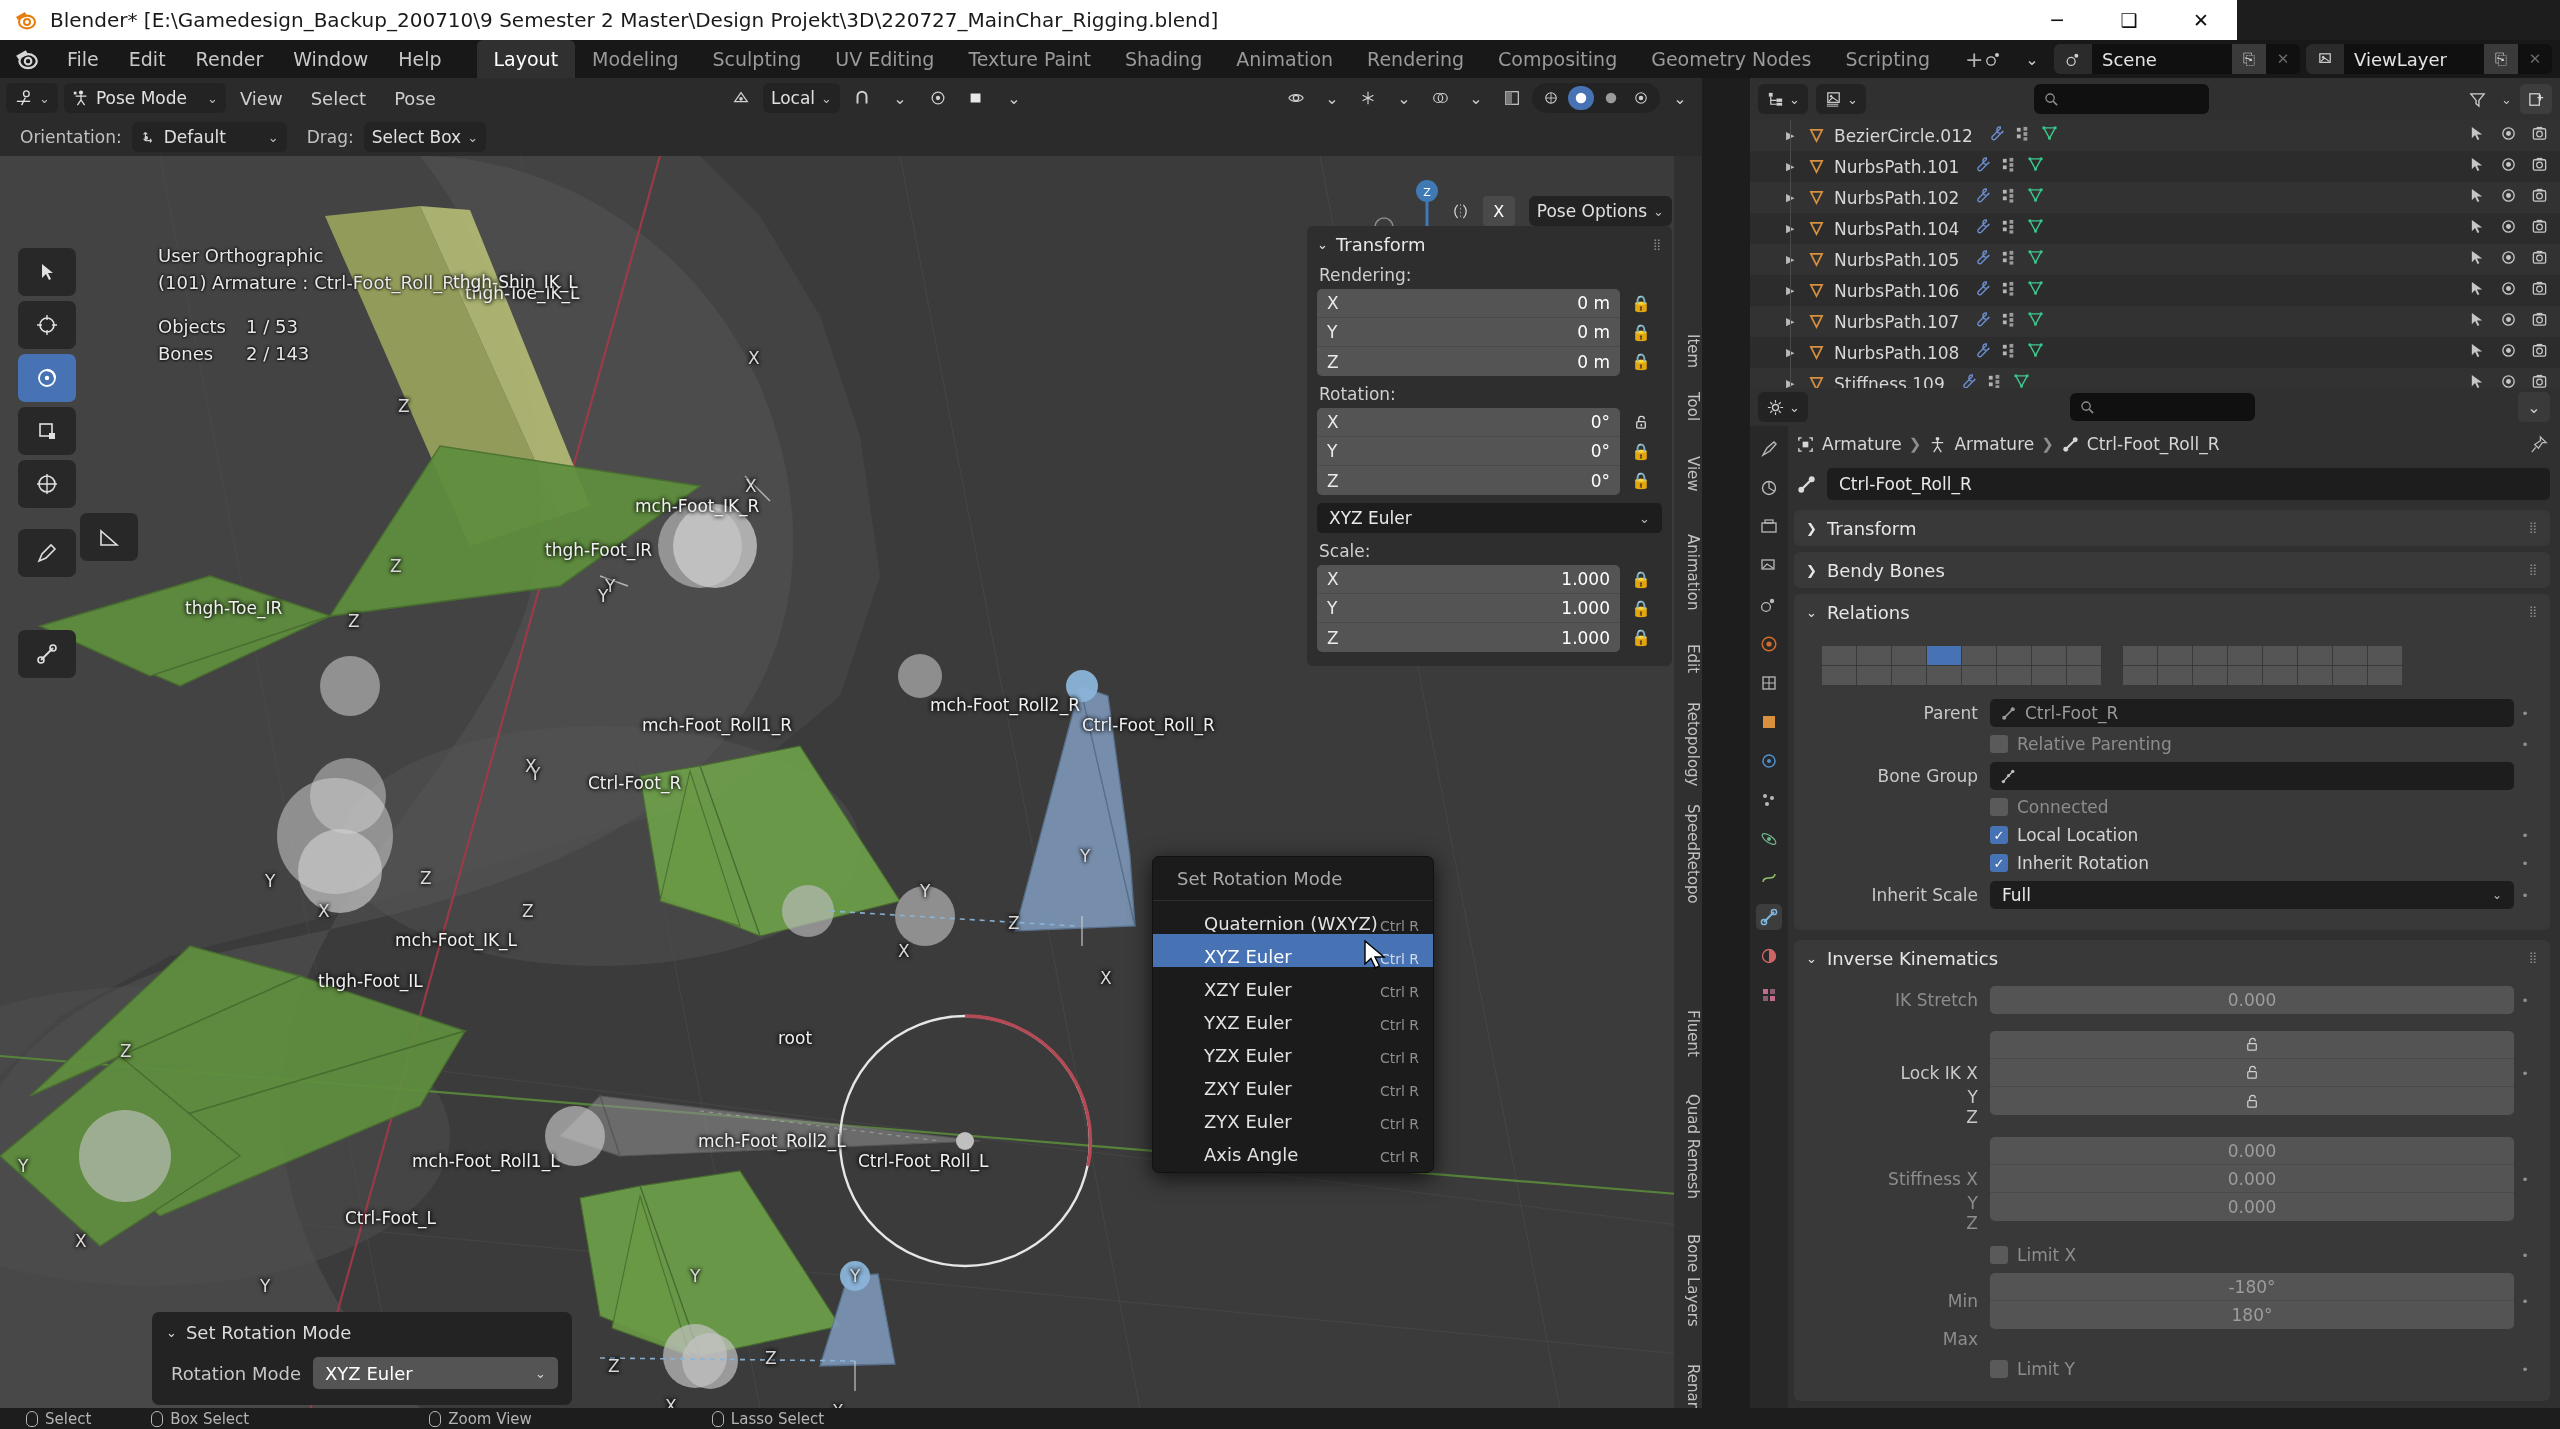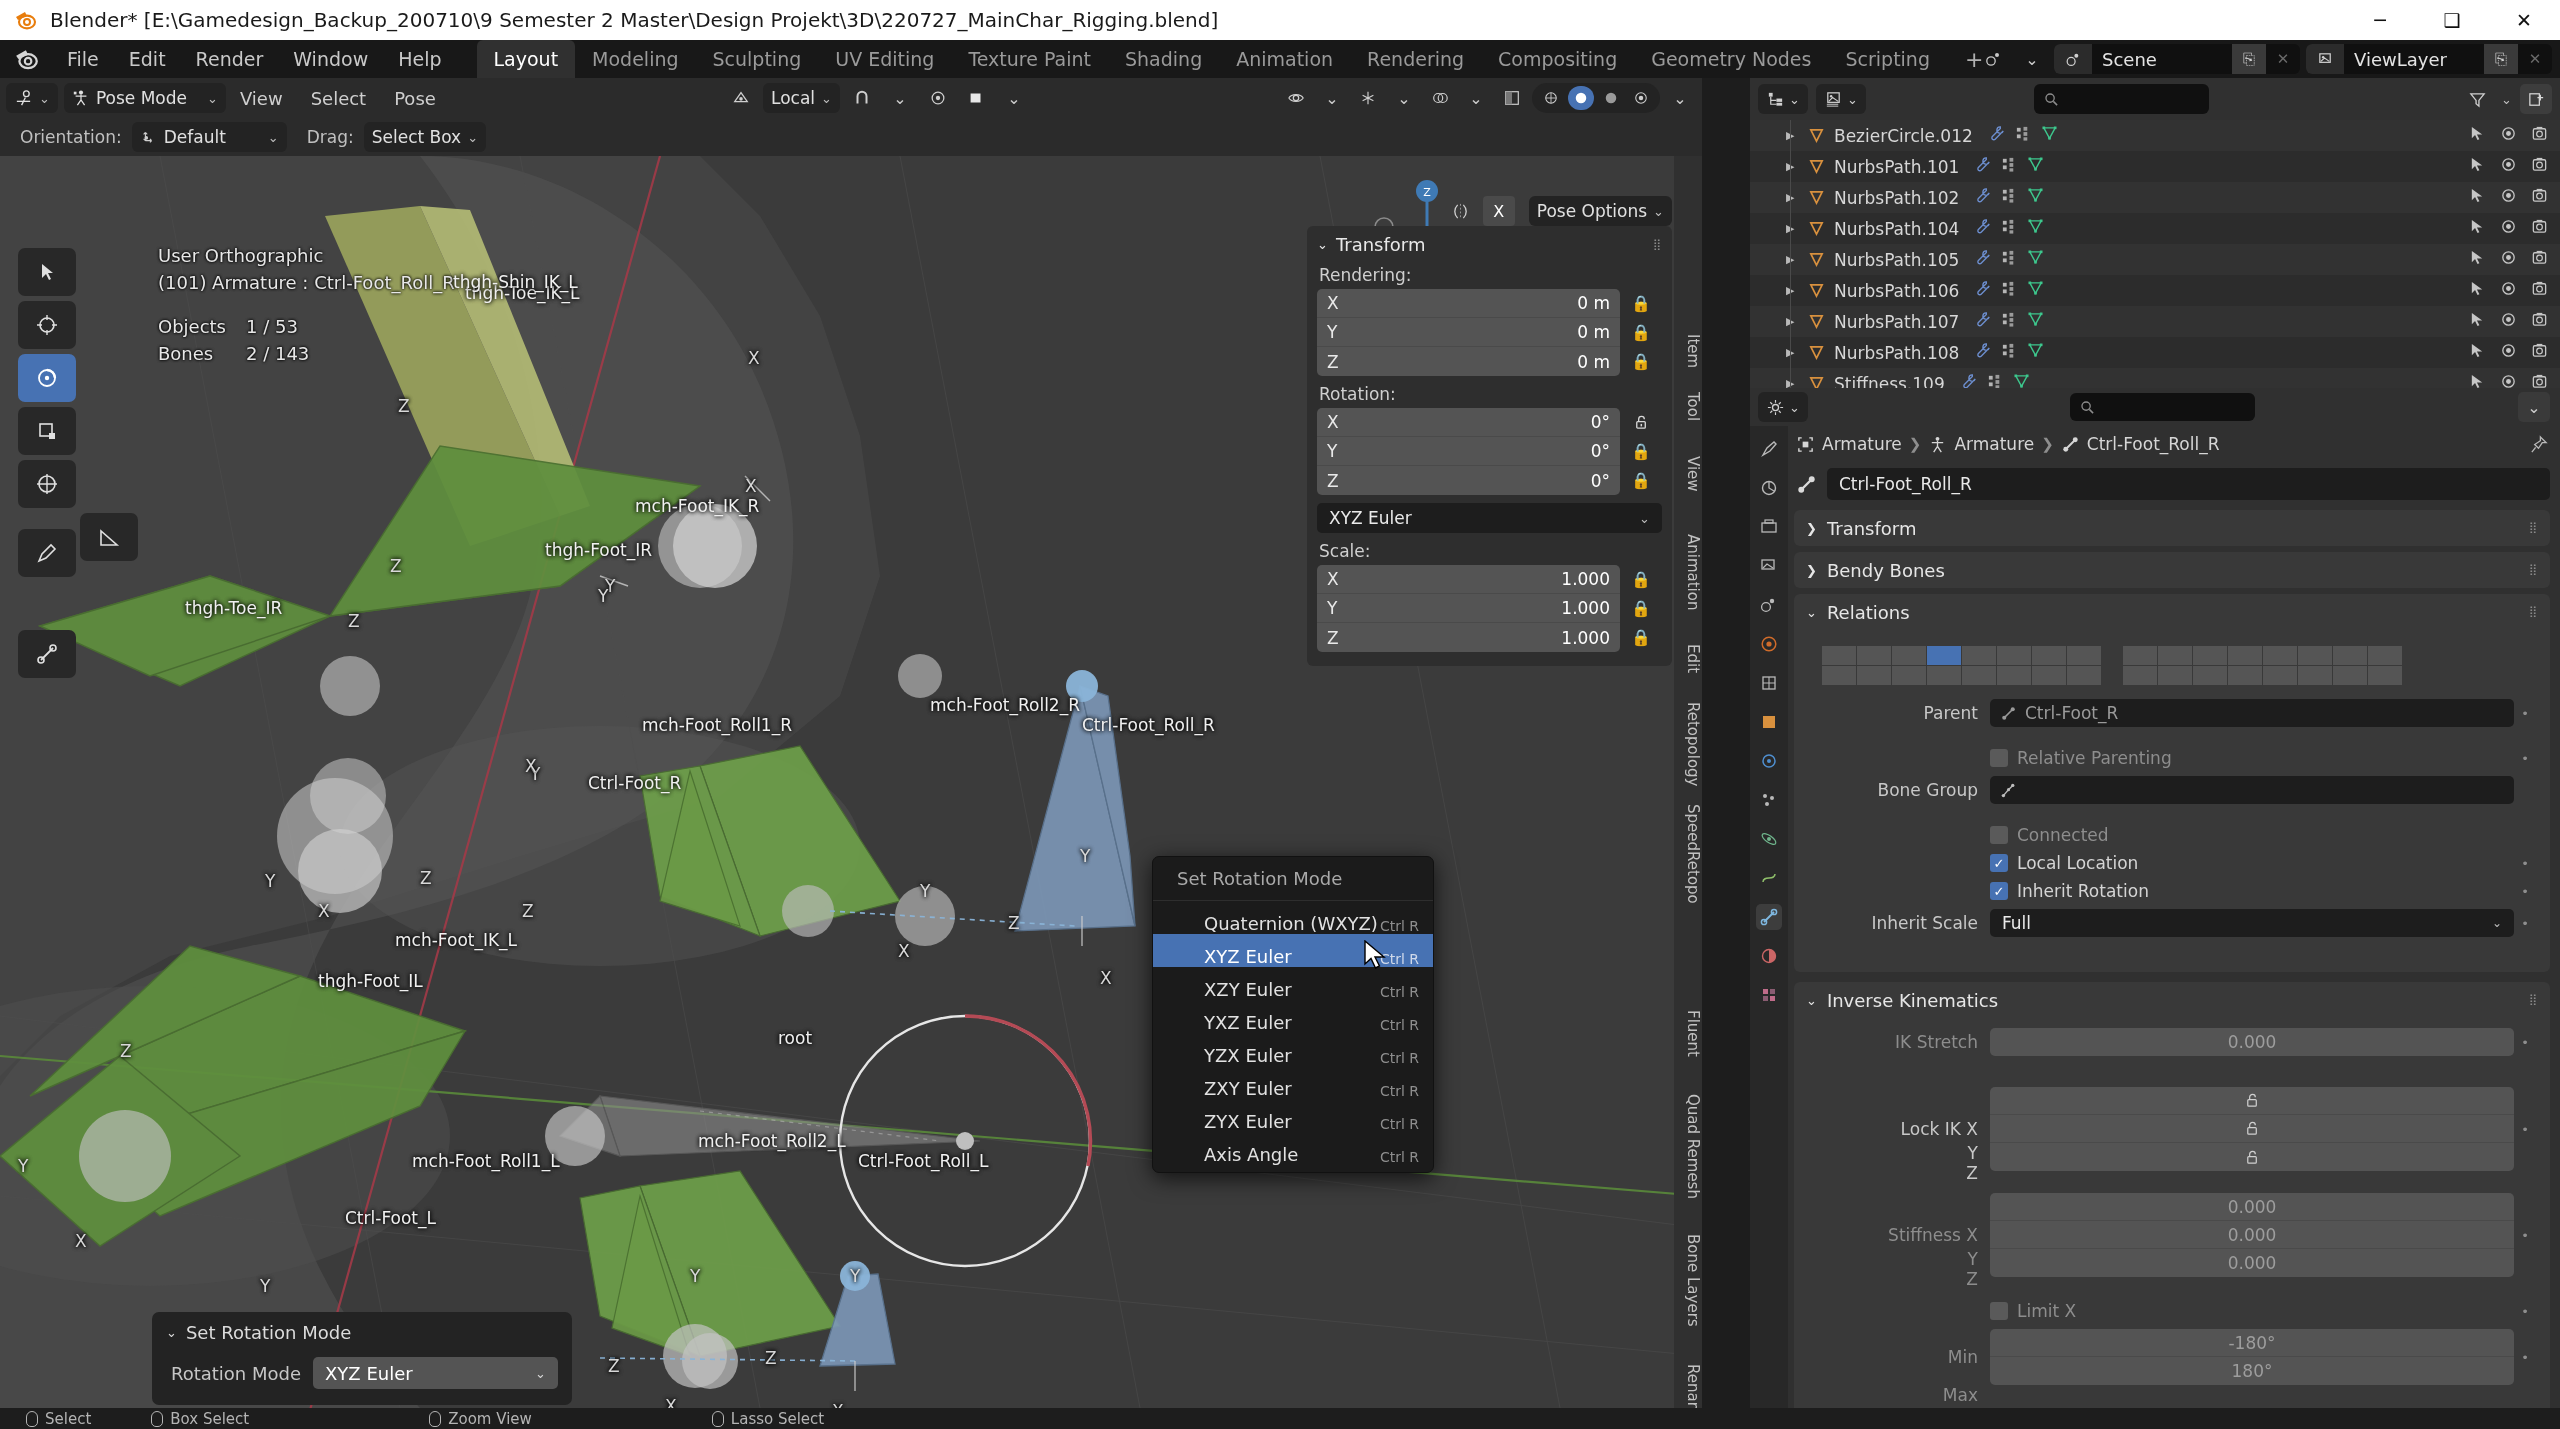--- a/index.html
+++ b/index.html
@@ -1,21 +1,21 @@
 <!DOCTYPE html>
 <html><head>
 <meta charset="utf-8">
 <style>
   * { box-sizing: border-box; margin:0; padding:0; }
   html,body { width:2560px; height:1429px; background:#1d1d1d; overflow:hidden;
     font-family:"DejaVu Sans", sans-serif; }
   body { position:relative; }
 
   
-  #titlebar { position:absolute; left:0; top:0; width:2560px; height:40px;
+  #titlebar { position:absolute; left:0; top:0; width:2237px; height:40px;
     background:#ffffff; display:flex; align-items:center; }
   #titlebar .blender-logo { margin-left:14px; margin-right:12px; width:24px; height:24px; }
   #titlebar .tb-title { font-size:20px; color:#1a1a1a; font-family:"DejaVu Sans", sans-serif; }
   #titlebar .wbtns { position:absolute; right:0; top:0; height:40px; display:flex; }
   #titlebar .wbtn { width:72px; height:40px; display:flex; align-items:center; justify-content:center;
     color:#111; font-size:19px; }
   #titlebar .wbtn.close { }
 
   
   #topbar { position:absolute; left:0; top:40px; width:2560px; height:38px;
@@ -177,21 +177,21 @@
     display:flex; align-items:center; padding:0 12px; color:#e9e9e9; font-size:17px; }
   .pan-hdr { margin:0 10px 6px 6px; height:36px; background:#393939; border-radius:6px;
     display:flex; align-items:center; padding:0 12px; color:#e6e6e6; font-size:18px; gap:10px; }
   .pan-body { margin:0 10px 10px 6px; background:#393939; border-radius:0 0 6px 6px;
     padding:10px 14px 14px 14px; }
   .pan-hdr.open { border-radius:6px 6px 0 0; margin-bottom:0; }
   .bonegrid { display:flex; gap:22px; margin:6px 0 14px 14px; }
   .bg-block { display:grid; grid-template-columns:repeat(8, 34px); grid-auto-rows:19px; gap:1px; }
   .bg-cell { background:#555555; }
   .bg-cell.on { background:#4772b3; }
-  .pr-row { display:flex; align-items:center; margin-bottom:21px; }
+  .pr-row { display:flex; align-items:center; margin-bottom:7px; }
   .pr-lbl { width:170px; text-align:right; margin-right:12px; color:#c8c8c8; font-size:17px; }
   .pr-lbl.dim { color:#8d8d8d; }
   .pr-fld { flex:1; height:28px; background:#1d1d1d; border-radius:5px; display:flex;
     align-items:center; padding:0 10px; color:#9a9a9a; font-size:17px; gap:8px; }
   .pr-fld.gray { background:#545454; color:#d8d8d8; justify-content:center; }
   .pr-fld.gray.dim { color:#9d9d9d; }
   .pr-dot { width:22px; text-align:center; color:#8e8e8e; font-size:13px; }
   .pr-chk { display:flex; align-items:center; gap:9px; margin-left:182px; margin-bottom:8px; }
   .chkbox { width:18px; height:18px; border-radius:3px; background:#5a5a5a; }
   .chkbox.on { background:#4772b3; display:flex; align-items:center; justify-content:center;

